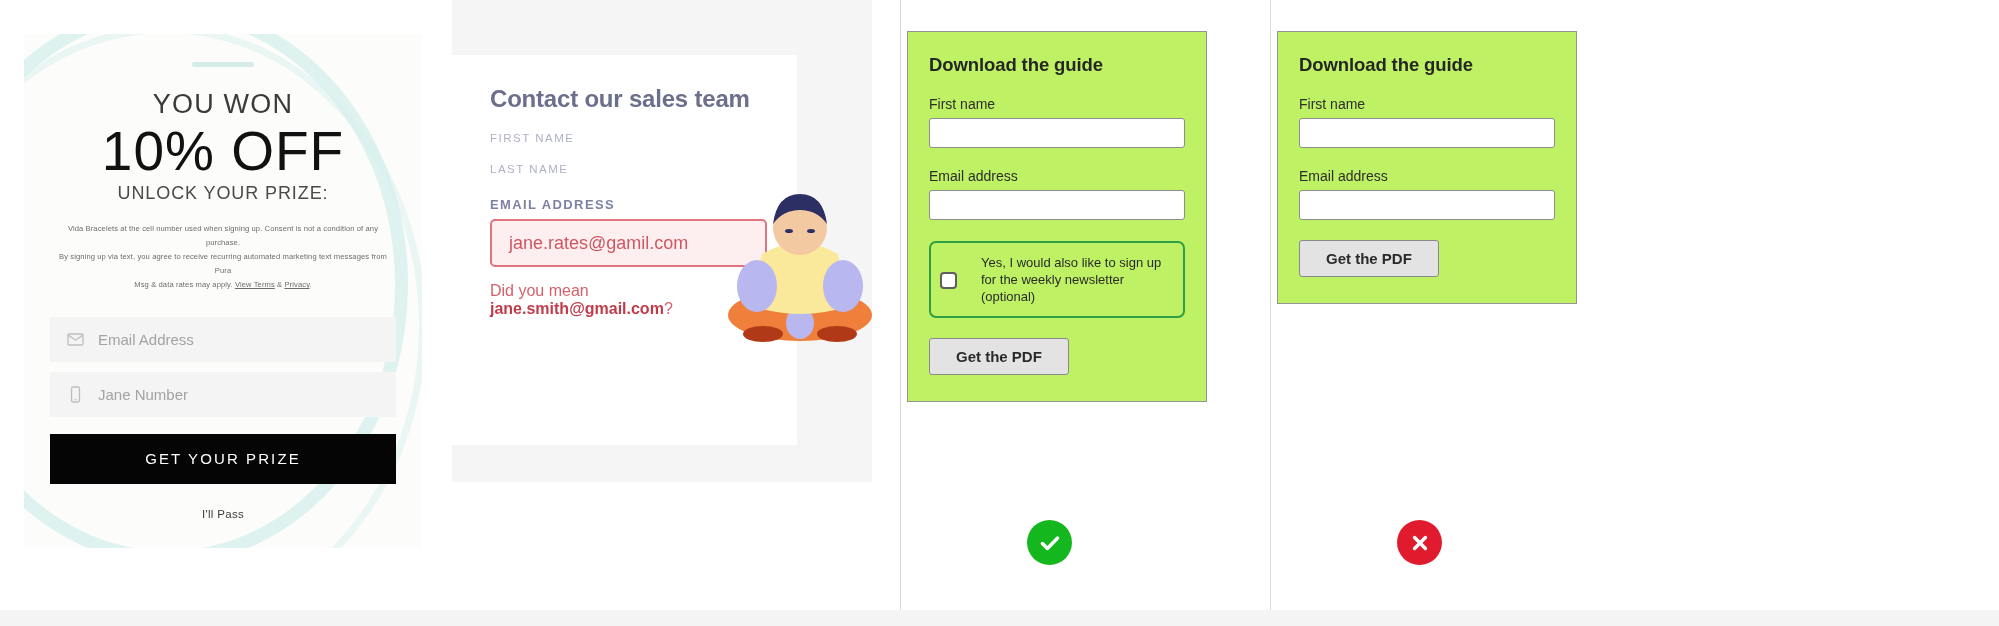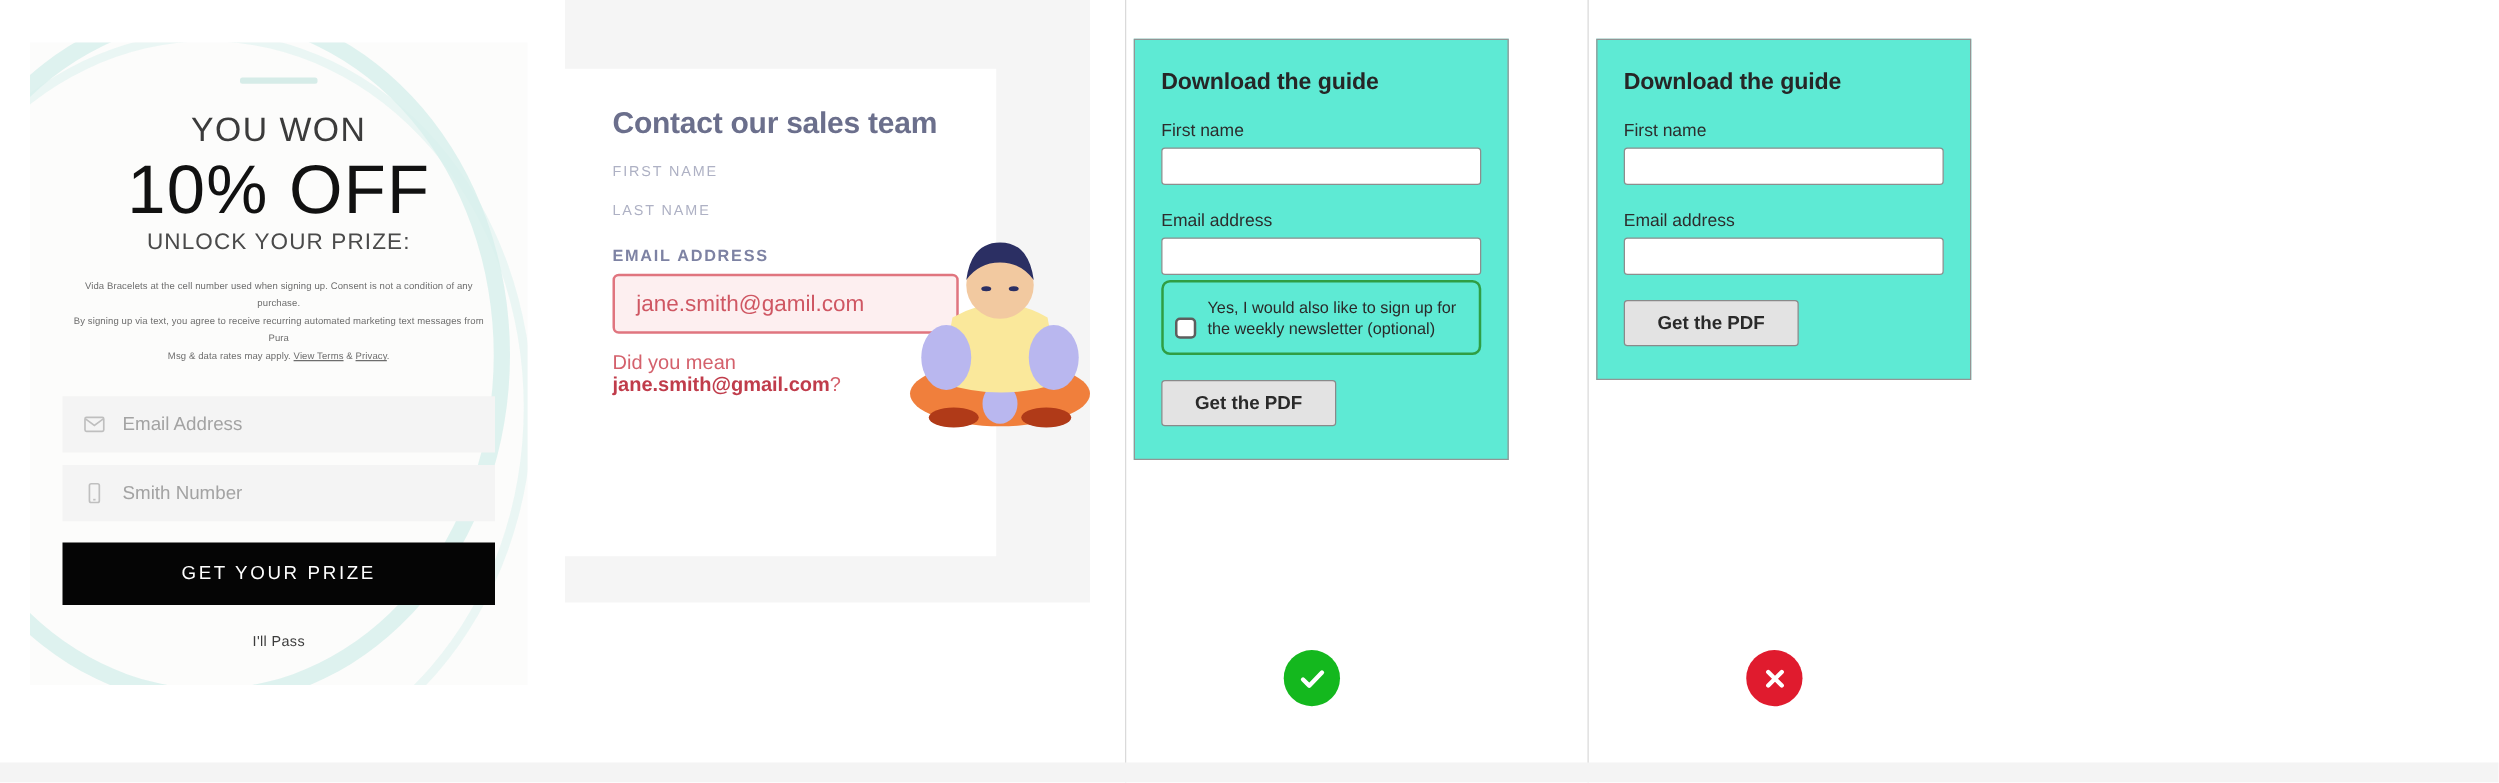--- a/index.html
+++ b/index.html
@@ -195,21 +195,21 @@
     width: 370px;
     height: 626px;
     background: #ffffff;
   }
   .panel-guide.left-sep { border-left: 1px solid #dadada; }
   .guide-box {
     position: absolute;
     left: 6px; top: 31px;
     width: 300px;
     border: 1px solid #949494;
-    background: #5eead4;
+    background: #bef264;
     padding: 22px 21px 26px 21px;
   }
   .guide-title {
     font-size: 18.5px;
     font-weight: bold;
     color: #262626;
     letter-spacing: -.1px;
   }
   .g-label {
     margin-top: 20px;
@@ -217,26 +217,26 @@
     color: #2d2d2d;
   }
   .g-input {
     margin-top: 6px;
     height: 30px;
     border: 1px solid #8d8d8d;
     border-radius: 3px;
     background: #ffffff;
   }
   .cb-wrap {
-    margin-top: 4px;
+    margin-top: 21px;
     border: 2px solid #2f9e44;
     border-radius: 7px;
     padding: 11px 10px 11px 9px;
-    display: flex; gap: 9px;
-    align-items: flex-end;
+    display: flex; gap: 24px;
+    align-items: center;
   }
   .cb-wrap.bad { border-color: #e23a68; }
   .cb-box {
     width: 17px; height: 17px; flex: none;
     border: 2px solid #5e5e5e;
     border-radius: 4px;
     background: #ffffff;
     position: relative;
     margin-top: 1px;
   }
@@ -315,42 +315,42 @@
               <rect x="2.5" y="5" width="19" height="14" rx="1.5"></rect>
                 <path d="M3 6.5l9 6.5 9-6.5"></path>
             </svg>
             <span class="ph">Email Address</span>
           </div>
           <div class="coupon-field">
             <svg class="fi" viewBox="0 0 24 24" fill="none" stroke="#8c8c8c" stroke-width="1.7">
               <rect x="7" y="2.5" width="10" height="19" rx="1.8"></rect>
                 <line x1="10.8" y1="18.6" x2="13.2" y2="18.6"></line>
             </svg>
-            <span class="ph">Smith Number</span>
+            <span class="ph">Jane Number</span>
           </div>
           <button class="btn-prize">GET YOUR PRIZE</button>
         </div>
 
         <div class="ill-pass">I'll Pass</div>
       </div>
     </div>
   </div>
 
   <div class="gutter"></div>
 
   <div class="panel-contact">
     <div class="contact-card">
       <div class="contact-title">Contact our sales team</div>
 
       <div class="f-label">FIRST NAME</div>
 
       <div class="f-label">LAST NAME</div>
 
       <div class="f-label emph">EMAIL ADDRESS</div>
-      <div class="f-input error">jane.smith@gamil.com</div>
+      <div class="f-input error">jane.rates@gamil.com</div>
 
       <div class="suggest">
         <span>Did you mean </span><b>jane.smith@gmail.com</b><span>?</span>
       </div>
     </div>
 
     <svg class="illustration" viewBox="0 0 180 165">
       <ellipse cx="90" cy="133" rx="72" ry="26" fill="#f07f3c"></ellipse>
       <ellipse cx="53" cy="152" rx="20" ry="8" fill="#b03a18"></ellipse>
       <ellipse cx="127" cy="152" rx="20" ry="8" fill="#b03a18"></ellipse>

